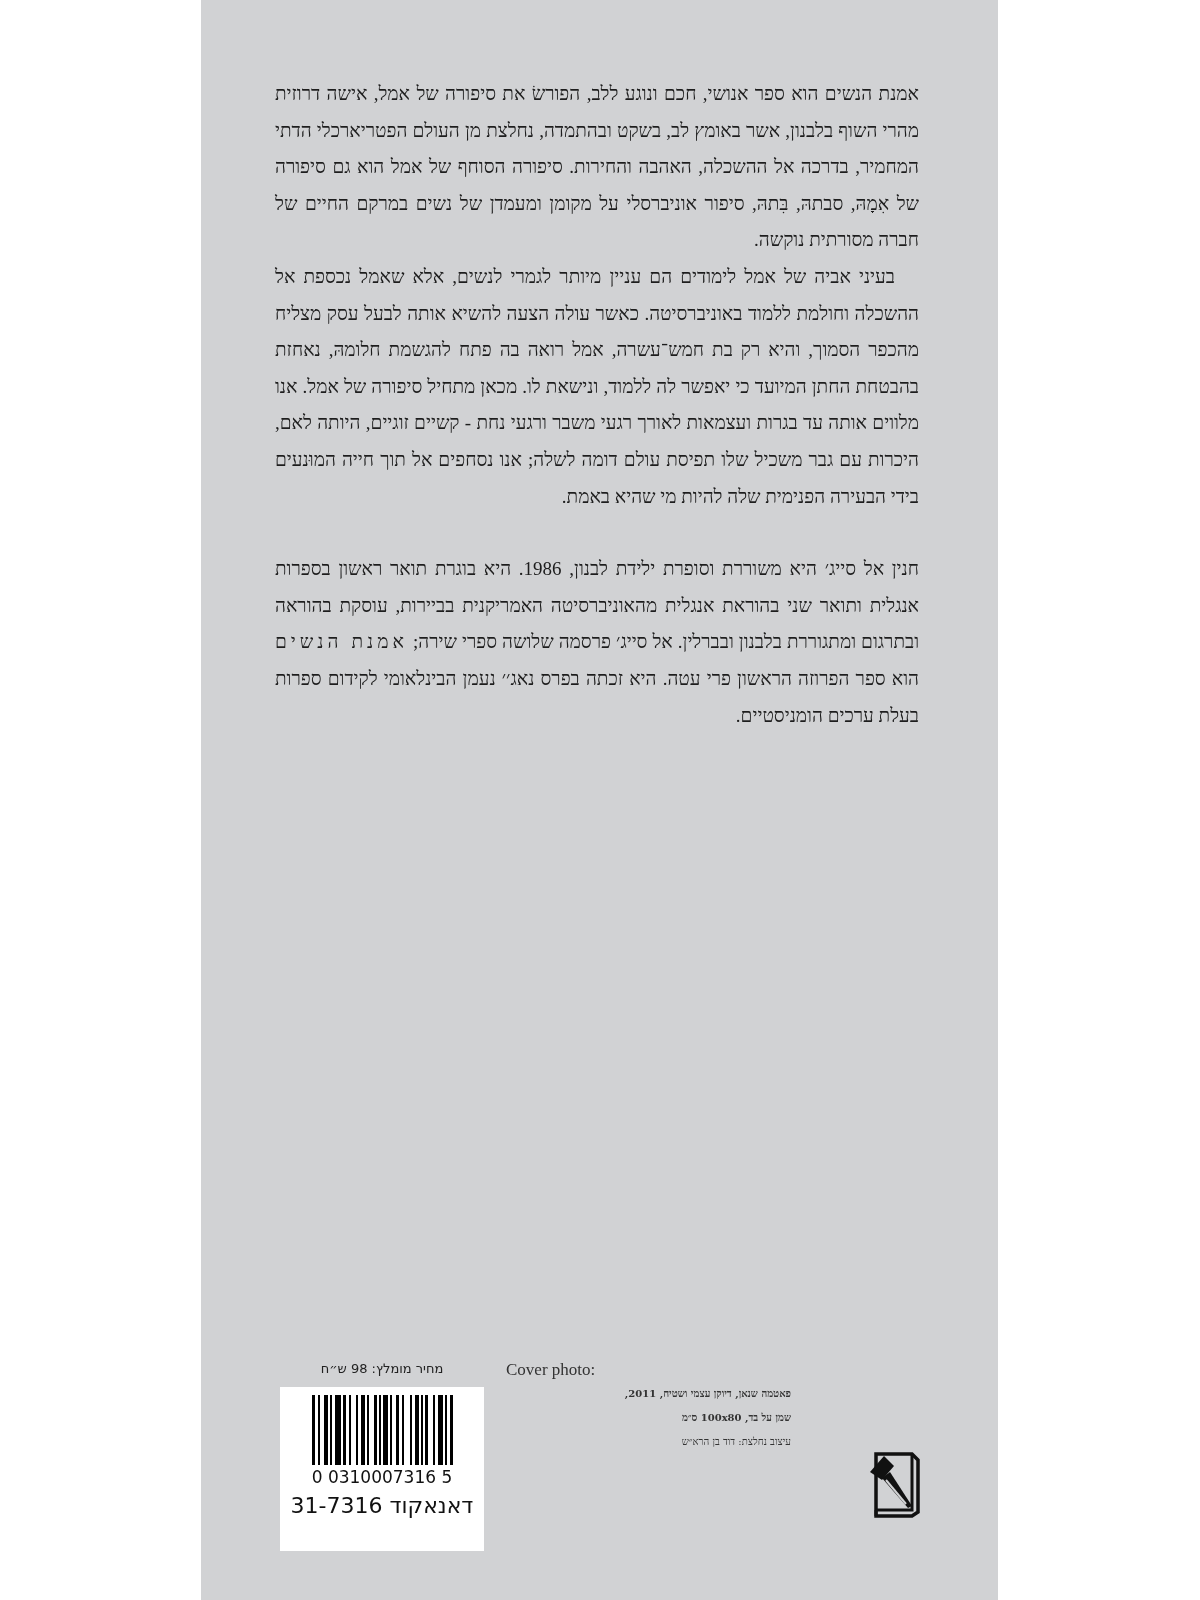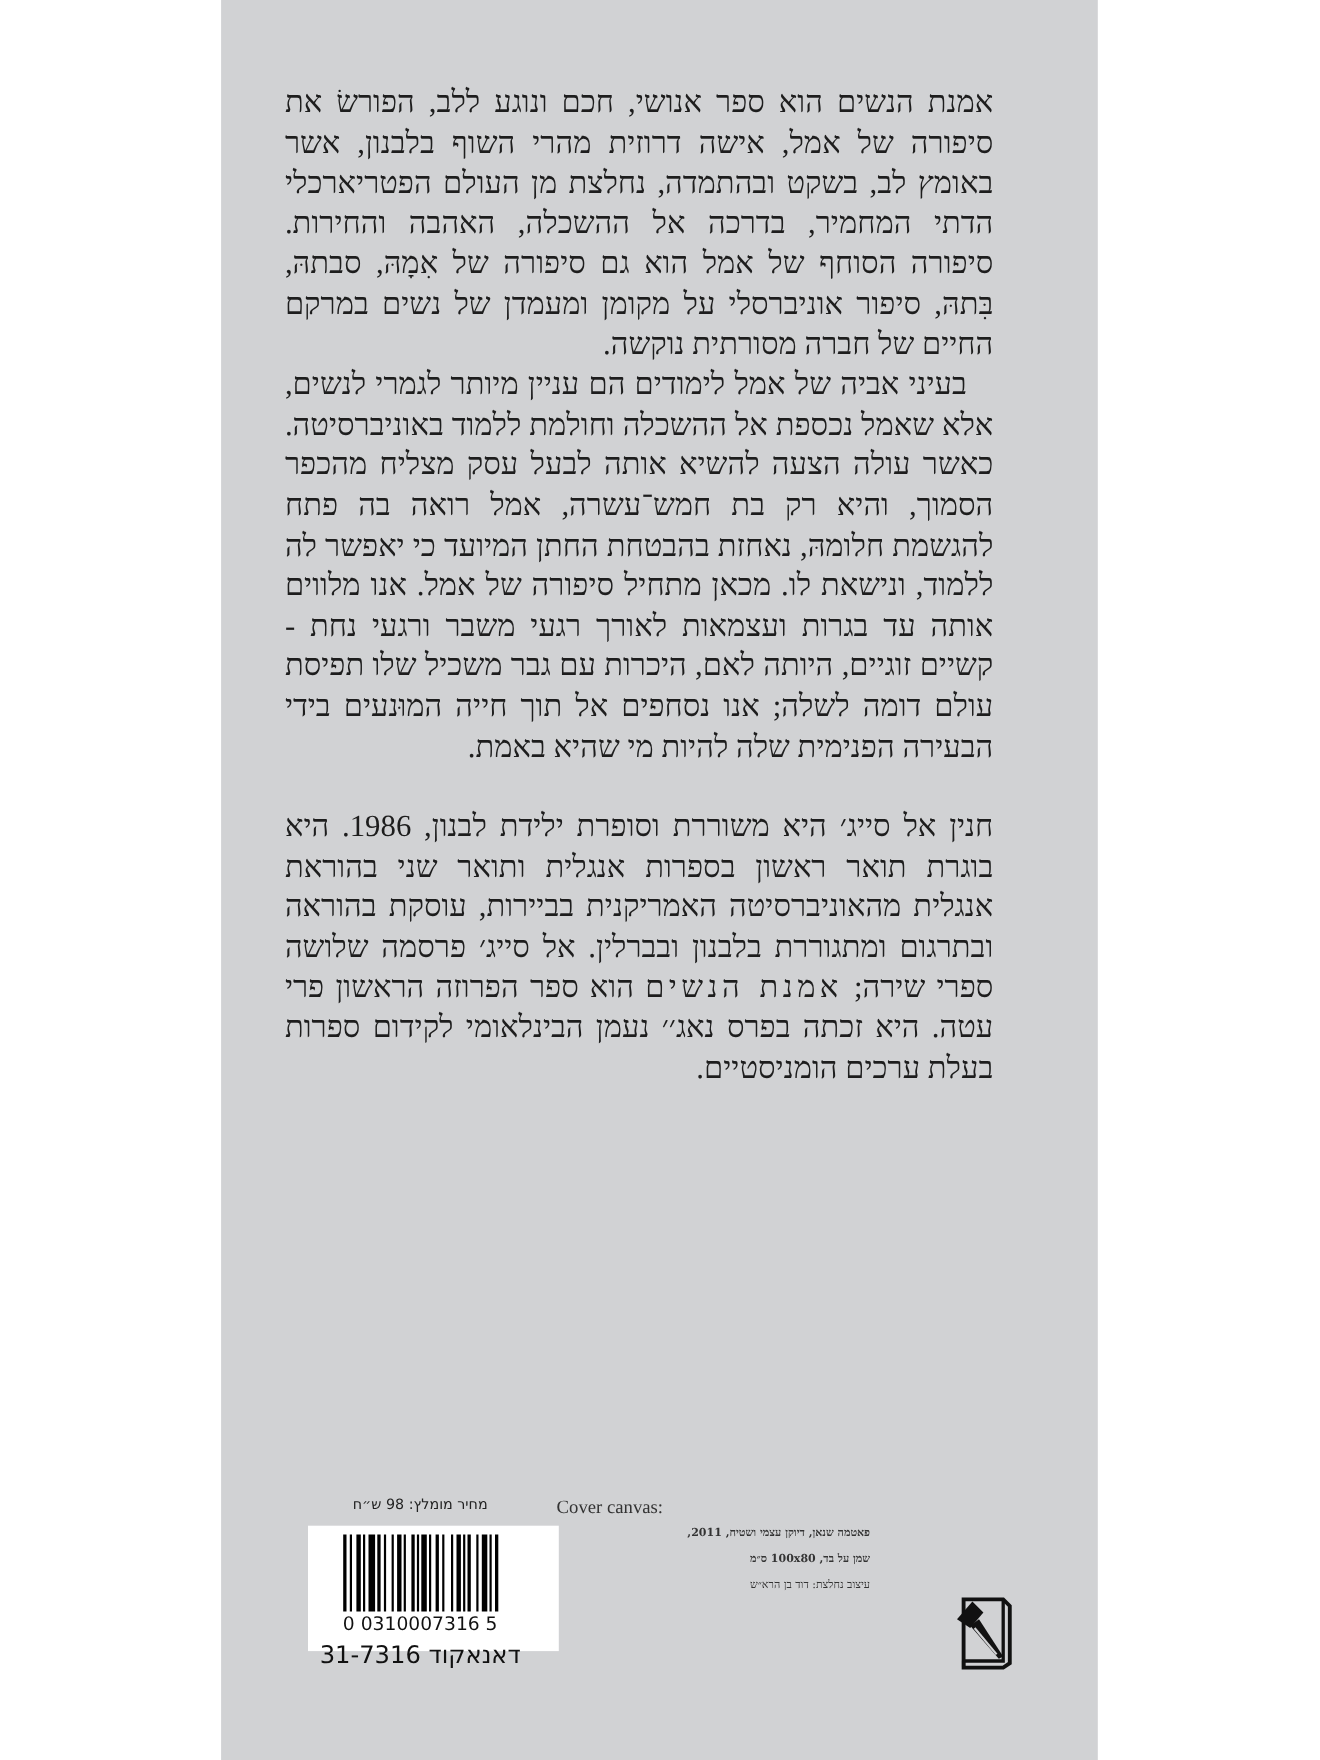--- a/index.html
+++ b/index.html
@@ -6,39 +6,38 @@
     body {
       width: 1200px; height: 1600px; background: #ffffff;
       position: relative; overflow: hidden;
       font-family: "DejaVu Serif", "Liberation Serif", serif;
     }
     .panel {
       position: absolute; left: 201px; top: 0; width: 797px; height: 1600px;
       background: #d1d2d4;
     }
     .body-text {
-      position: absolute; left: 259px; top: 76px; width: 644px;
+      position: absolute; left: 275px; top: 76px; width: 644px;
       direction: rtl; text-align: justify; text-align-last: right;
       font-family: "Liberation Serif", "DejaVu Serif", serif;
-      font-size: 28px; line-height: 36.6px; color: #1d1d1d;
+      font-size: 19px; line-height: 36.6px; color: #1d1d1d;
     }
     .body-text p { margin: 0; }
     .body-text .indent { text-indent: 24px; }
     .body-text .gap { height: 36px; }
     .body-text .spaced { letter-spacing: 4px; }
 
     .price {
       position: absolute; left: 280px; top: 1361px; width: 204px;
       direction: rtl; text-align: center; font-family: "DejaVu Sans", sans-serif;
       font-size: 13px; color: #222;
     }
     .barcode-box {
-      position: absolute; left: 280px; top: 1387px; width: 204px; height: 114px;
+      position: absolute; left: 280px; top: 1387px; width: 204px; height: 164px;
       background: #ffffff;
-      padding-left: 24px;
     }
     .bars {
       position: absolute; left: 10px; top: 8px; width: 184px; height: 70px;
       display: flex; align-items: stretch; justify-content: center;
     }
     .bars span { display: block; background: #000; height: 100%; }
     .bars span.sp { background: transparent; }
     .bar-num {
       position: absolute; left: 0; top: 80px; width: 204px; text-align: center;
       font-family: "DejaVu Sans", sans-serif; font-size: 17px; color: #111;
@@ -119,21 +118,21 @@
       <span class="sp" style="width:2px"></span>
       <span style="width:2px"></span>
       <span class="sp" style="width:3px"></span>
       <span style="width:3px"></span>
   </div>
   <div class="bar-num">0 0310007316 5</div>
   <div class="danacode">דאנאקוד  31-7316</div>
 </div>
 
 <div class="credits">
-  <div class="en">Cover canvas:</div>
+  <div class="en">Cover photo:</div>
   <div class="he">פאטמה שנאן, דיוקן עצמי ושטיח, 2011,</div>
   <div class="he">שמן על בד, 100x80 ס״מ</div>
   <div class="he designer">עיצוב נחלצת: דוד בן הרא״ש</div>
 </div>
 
 <div class="logo">
   <svg width="54" height="70" viewBox="0 0 54 70">
     <path d="M8 4 L44 4 L50 10 L50 62 L44 66 L8 66 Z" fill="none" stroke="#111" stroke-width="3.5"></path>
     <path d="M44 4 L44 60 L8 60" fill="none" stroke="#111" stroke-width="3"></path>
     <path d="M8 60 L8 66" stroke="#111" stroke-width="3"></path>

